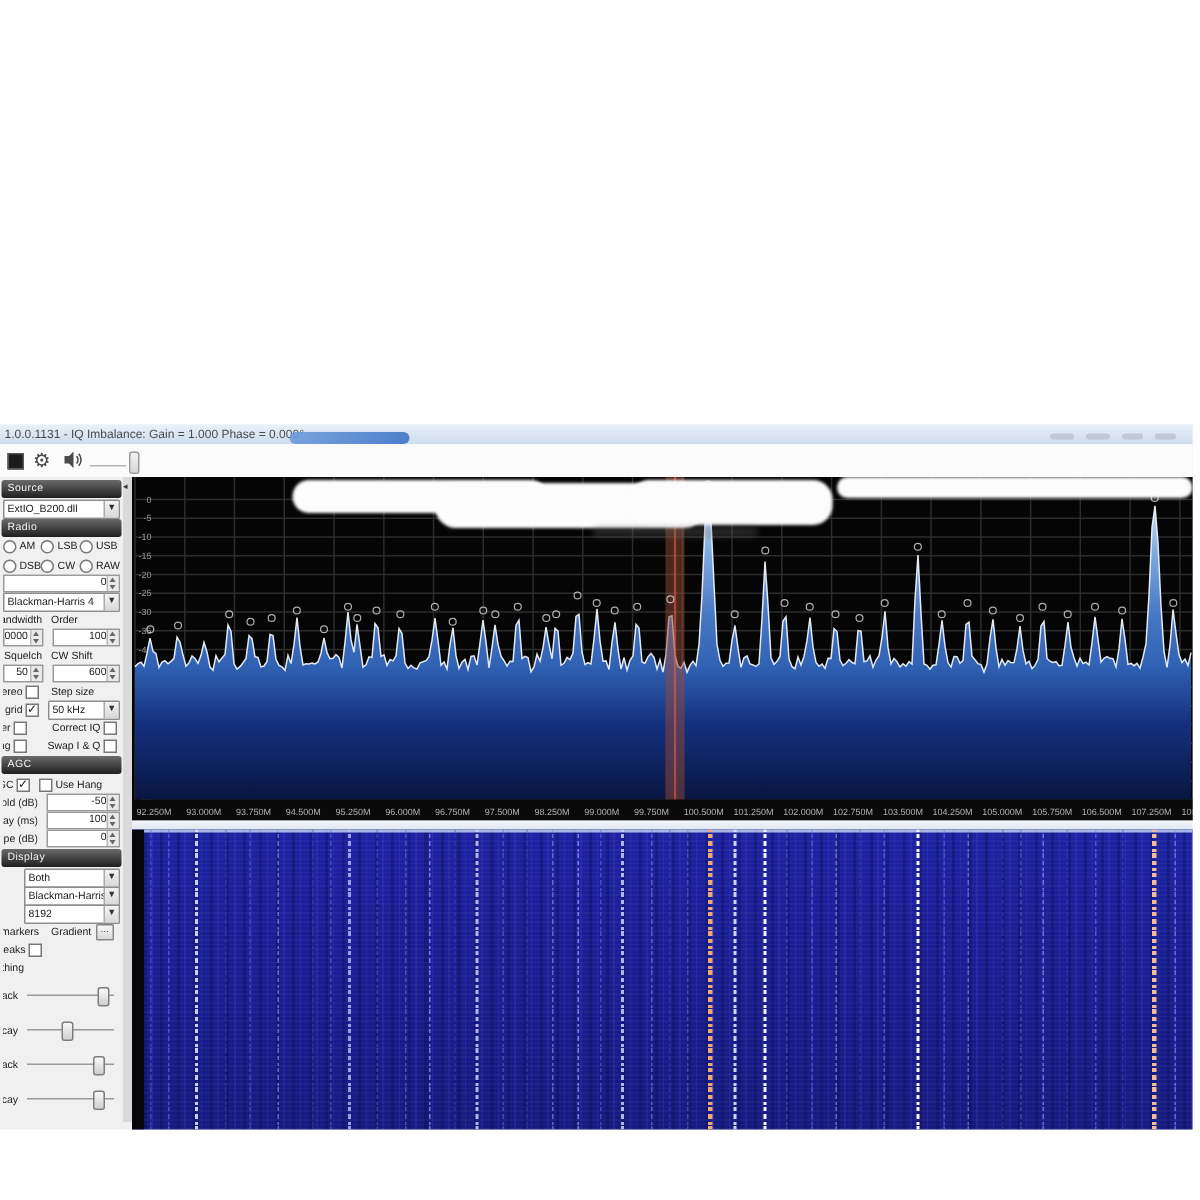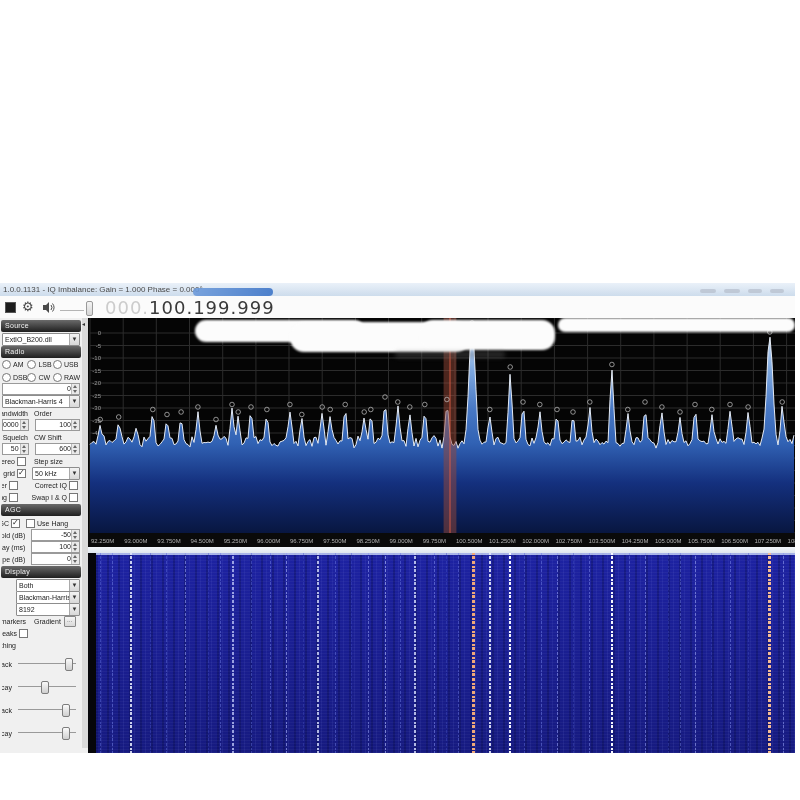--- a/index.html
+++ b/index.html
@@ -107,21 +107,20 @@
     <span class="icon-gear">⚙</span>
     <span class="icon-speaker">
       <svg width="14" height="13" viewBox="0 0 14 13">
         <polygon points="1,4 4,4 7,1 7,12 4,9 1,9" fill="#4a4a4a"></polygon>
         <path d="M9,4 Q11,6.5 9,9" stroke="#4a4a4a" fill="none" stroke-width="1"></path>
         <path d="M10.5,2.5 Q13.6,6.5 10.5,10.5" stroke="#4a4a4a" fill="none" stroke-width="1"></path>
       </svg>
     </span>
     <span class="vol-line"></span>
     <span class="vol-handle"></span>
-    <span class="freq"><span class="dim">000.</span><span class="main">100.199.999</span></span>
   </div>
 
   <div class="panel">
 
     <div class="phead">Source</div>
     <div class="prow">
       <span class="combo"><span>ExtIO_B200.dll</span><span class="arr">▼</span></span>
     </div>
 
     <div class="phead">Radio</div>

